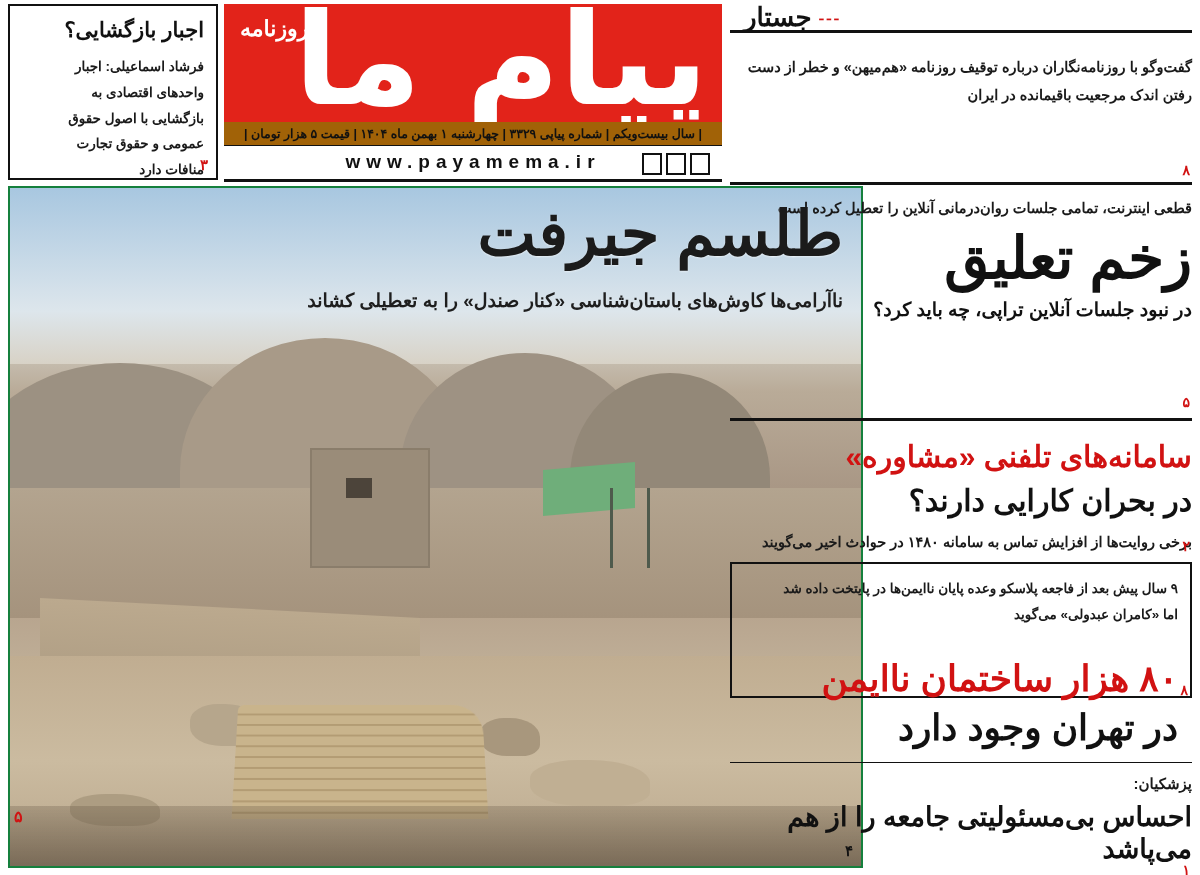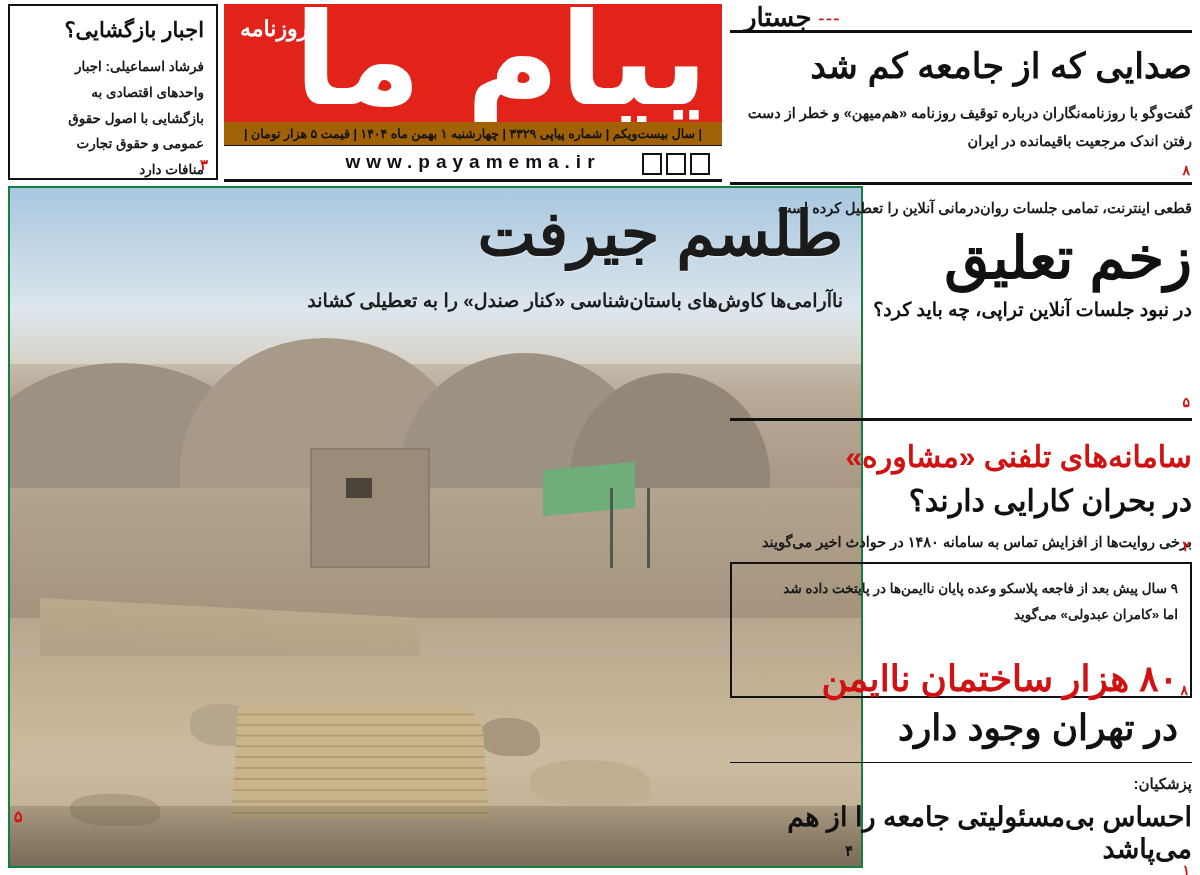--- a/index.html
+++ b/index.html
@@ -510,21 +510,20 @@
   </div>
 
   <div class="right-col">
 
     <div class="kiosk-tag">
       <span class="kiosk-word">جستار</span>
       <span class="kiosk-red">ـ ـ ـ</span>
     </div>
 
     <div class="rbox story1">
-      <div class="s1-title">صدایی که از جامعه کم شد</div>
       <div class="s1-body">گفت‌وگو با روزنامه‌نگاران درباره توقیف روزنامه «هم‌میهن» و خطر از دست رفتن اندک مرجعیت باقیمانده در ایران</div>
       <div class="s1-page pagenum-red">۸</div>
     </div>
 
     <div class="rbox story2">
       <div class="s2-kicker">قطعی اینترنت، تمامی جلسات روان‌درمانی آنلاین را تعطیل کرده است</div>
       <div class="s2-title">زخم تعلیق</div>
       <div class="s2-sub">در نبود جلسات آنلاین تراپی، چه باید کرد؟</div>
       <div class="s2-page pagenum-red">۵</div>
     </div>

